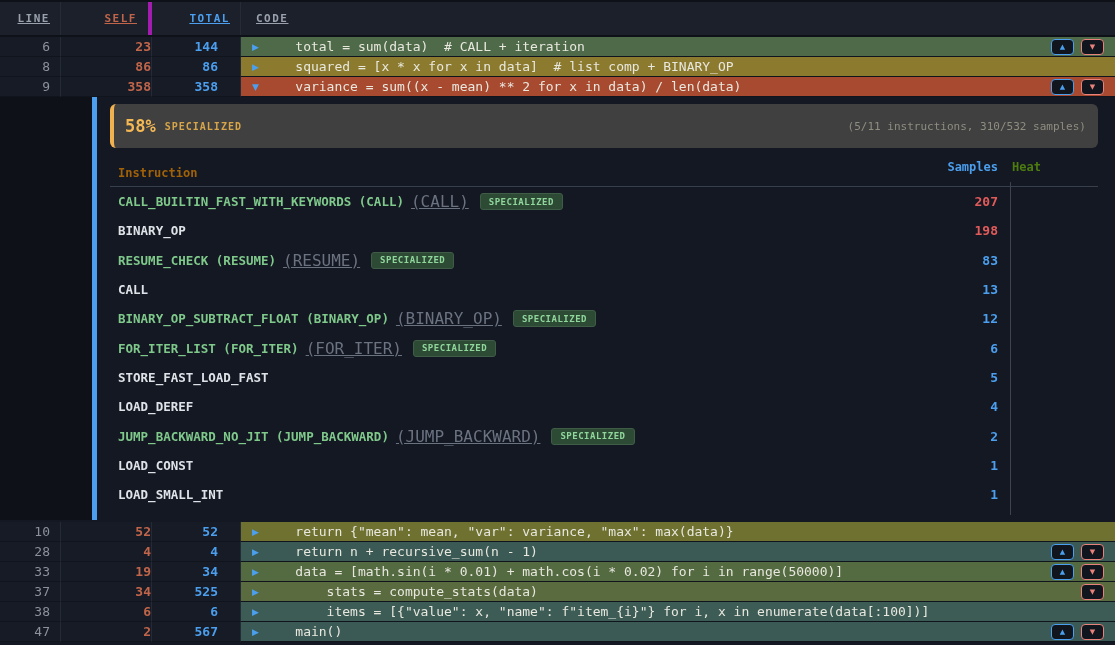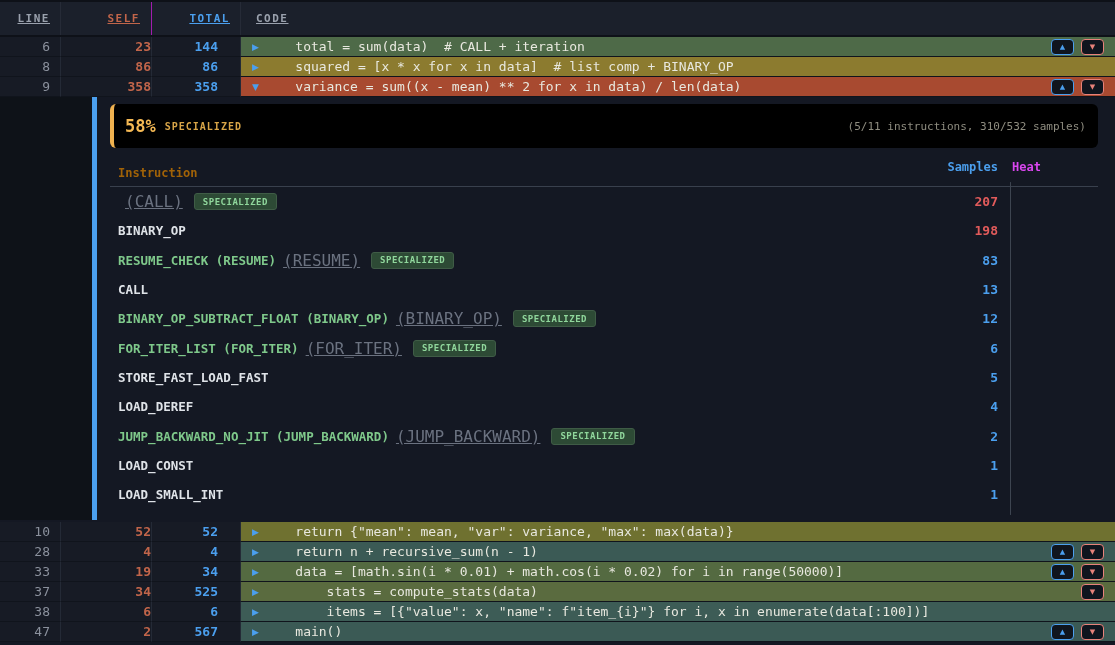--- a/index.html
+++ b/index.html
@@ -12,21 +12,21 @@
 
   
   .thead {
     display:flex; height:37px; background:#1b202b;
     border-top:2px solid #0e1118; border-bottom:2px solid #0e1118;
     align-items:center;
     font-size:11px; font-weight:bold; letter-spacing:1.5px; color:#9aa1ad;
   }
   .thead .hc { height:100%; display:flex; align-items:center;text-decoration:underline; }
   .hc-line  { width:61px;  justify-content:flex-end; padding-right:10px; border-right:1px solid #262b37; }
-  .hc-self  { width:91px;  justify-content:flex-end; padding-right:11px; border-right:1px solid #a21caf; color:#c1654a; }
+  .hc-self  { width:91px;  justify-content:flex-end; padding-right:11px; border-right:4px solid #a21caf; color:#c1654a; }
   .hc-total { width:89px;  justify-content:flex-end; padding-right:10px; border-right:1px solid #262b37; color:#4b9fee; }
   .hc-code  { flex:1; padding-left:15px; }
 
   
   .code-row { display:flex; height:20px; }
   .code-row .cell {
     height:100%; display:flex; align-items:center; justify-content:flex-end;
     background:#171b25; font-size:13px; border-bottom:1px solid #10141c;
   }
   .cell.line  { width:61px; padding-right:10px; color:#8b919d; border-right:1px solid #242a36; }
@@ -66,36 +66,36 @@
     position:absolute; left:0; top:0; width:92px; height:423px; background:#0e1218;
   }
   .panel-vline {
     position:absolute; left:92px; top:0; width:5px; height:423px; background:#4b9fee;
   }
   .panel-content {
     position:absolute; left:97px; top:0; width:1018px; height:423px; background:#141823;
   }
   .banner {
     margin:7px 17px 0 13px; height:44px;
-    background:#000000; border-left:4px solid #f0b250; border-radius:6px;
+    background:#404040; border-left:4px solid #f0b250; border-radius:6px;
     display:flex; align-items:center; padding:0 12px 0 11px;
   }
   .banner .pct { font-size:17px; font-weight:bold; color:#f5b954; }
   .banner .spec-label { margin-left:9px; font-size:10px; font-weight:bold; letter-spacing:1px; color:#d8a548; }
   .banner .detail { margin-left:auto; font-size:11px; color:#8f8d80; }
 
   .instr-table { margin:0 17px 0 13px; }
   .instr-head {
     display:flex; align-items:center; height:39px;
     border-bottom:1px solid #39404d;
     font-size:12px; font-weight:bold;
   }
   .instr-head .col-name    { flex:1; padding-left:8px; color:#a16207;margin-top:12px; }
   .instr-head .col-samples { width:120px; text-align:right; color:#4b9fee; }
-  .instr-head .col-heat    { width:88px; margin-left:12px; padding-left:2px; color:#d946ef; }
+  .instr-head .col-heat    { width:88px; margin-left:12px; padding-left:2px; color:#4d7c0f; }
 
   .instr-row { display:flex; align-items:center; height:29.3px; }
   .instr-row .iname-wrap { flex:1; padding-left:8px; display:flex; align-items:center; }
   .iname { font-size:12.5px; font-weight:bold; color:#dfe3e8; }
   .iname.specialized { color:#7fc98b; }
   .ibase { margin-left:7px; font-size:16px; color:#6b7280;text-decoration:underline; }
   .ibadge {
     margin-left:11px; font-size:9px; font-weight:bold; letter-spacing:0.5px;
     color:#90d79c; background:#2d4a35; border:1px solid #3f5c46;
     border-radius:3px; padding:2.5px 8px;
@@ -181,20 +181,21 @@
 
       <div class="instr-table">
         <div class="instr-head">
           <span class="col-name">Instruction</span>
           <span class="col-samples">Samples</span>
           <span class="col-heat">Heat</span>
         </div>
         <div id="instr-rows">
   <div class="instr-row">
     <span class="iname-wrap">
+      <span class="iname specialized">CALL_BUILTIN_FAST_WITH_KEYWORDS (CALL)</span>
       <span class="ibase">(CALL)</span>
       <span class="ibadge">SPECIALIZED</span>
     </span>
     <span class="icount hot">207</span>
     <span class="iheat">
       <span class="track">
         <span class="fill" style="display: block; width: 100%;"></span>
       </span>
     </span>
   </div>

